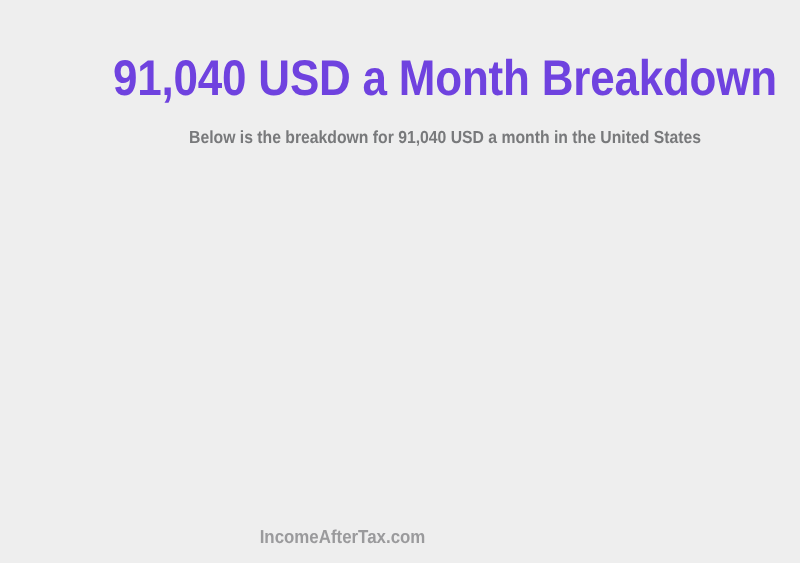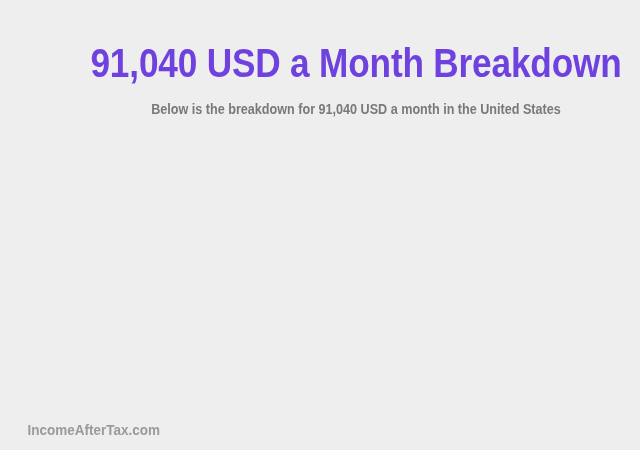--- a/index.html
+++ b/index.html
@@ -68,20 +68,21 @@
     height: 292px;
     background: transparent;
   }
 
   
   .footer {
     position: absolute;
     left: 0;
     top: 420px;
     width: 548px;
+    text-align: center;
   }
 
   .site-credit {
     margin: 0;
     color: #9a9a9c;
     font-family: "Liberation Sans Narrow", "Liberation Sans", sans-serif;
     font-size: 15px;
     font-weight: bold;
     line-height: 20px;
     transform: scaleX(0.90);

